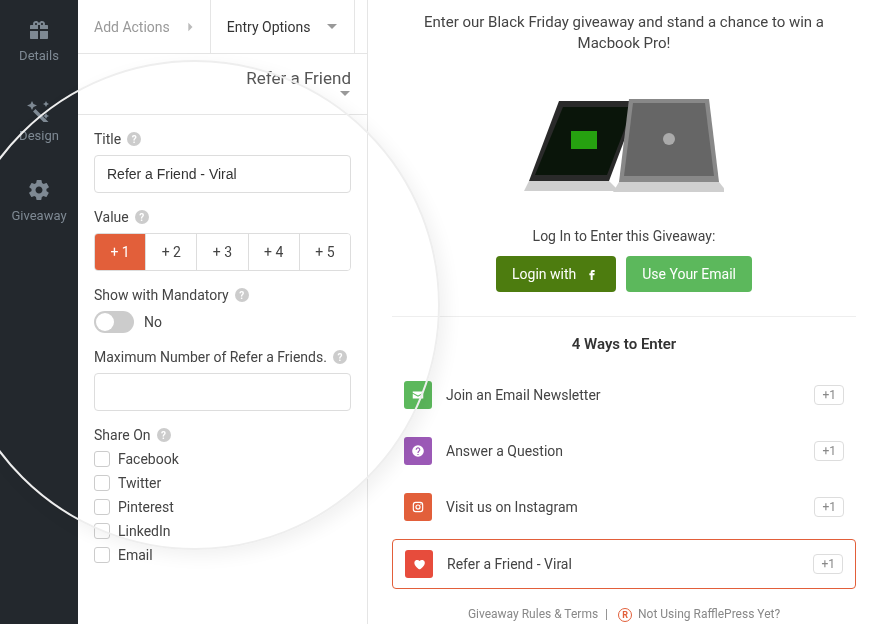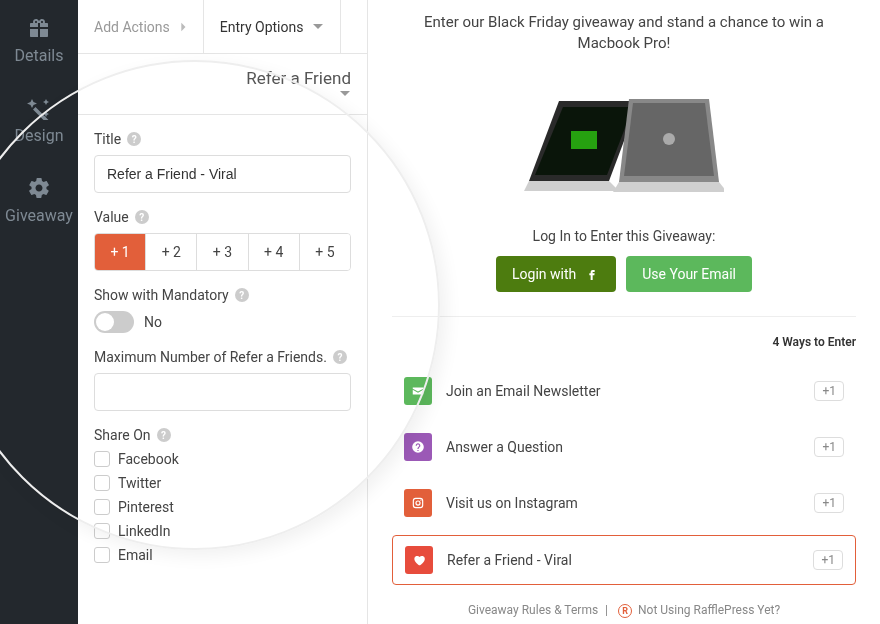--- a/index.html
+++ b/index.html
@@ -4,26 +4,26 @@
   <style>
     * { margin: 0; padding: 0; box-sizing: border-box; }
     body { font-family: -apple-system, BlinkMacSystemFont, "Segoe UI", Roboto, Helvetica, Arial, sans-serif; background: #fff; width: 880px; height: 624px; overflow: hidden; }
     .app { display: flex; width: 100%; height: 100%; }
 
     
     .sidebar { width: 78px; background: #23282d; display: flex; flex-direction: column; }
     .sidebar-item { display: flex; flex-direction: column; align-items: center; justify-content: center; height: 80px; cursor: pointer; color: #7e8993; }
     .sidebar-item.active { background: #000; color: #fff; }
     .sidebar-item .icon { width: 24px; height: 24px; fill: currentColor; margin-bottom: 6px; }
-    .sidebar-item .label { font-size: 16px; }
+    .sidebar-item .label { font-size: 13px; }
 
     
     .middle { width: 290px; border-right: 1px solid #e5e5e5; display: flex; flex-direction: column; background: #fff; }
     .tabs { display: flex; border-bottom: 1px solid #e5e5e5; height: 54px; align-items: stretch; }
-    .tab { display: flex; align-items: center; justify-content: center; padding: 0 16px; font-size: 14px; color: #999; cursor: pointer; gap: 9px; }
+    .tab { display: flex; align-items: center; justify-content: center; padding: 0 16px; font-size: 14px; color: #999; cursor: pointer; gap: 16px; }
     .tab.active { color: #333; background: #fff; border-left: 1px solid #e5e5e5; border-right: 1px solid #e5e5e5; }
     .accordion-header { display: flex; align-items: flex-end; justify-content: space-between; padding: 14px 16px; border-bottom: 1px solid #e5e5e5; font-size: 17px; color: #555; cursor: pointer; flex-direction: column; }
     .chevron-down { width: 12px; height: 12px; fill: #999; }
 
     .form-area { padding: 16px; overflow-y: auto; flex: 1; }
     .form-row { margin-bottom: 16px; }
     .form-label { font-size: 14px; color: #444; display: flex; align-items: center; gap: 6px; margin-bottom: 8px; }
     .help-icon { width: 14px; height: 14px; border-radius: 50%; background: #ccc; color: #fff; display: inline-flex; align-items: center; justify-content: center; font-size: 10px; font-weight: bold; }
     .text-input { width: 100%; border: 1px solid #ddd; border-radius: 4px; padding: 10px 12px; font-size: 14px; color: #333; }
     .value-btns { display: flex; border: 1px solid #ddd; border-radius: 4px; overflow: hidden; }
@@ -41,21 +41,21 @@
     
     .preview { flex: 1; background: #fff; padding: 0 24px; display: flex; flex-direction: column; }
     .preview-headline { text-align: center; font-size: 15px; color: #444; padding: 12px 28px 0; line-height: 1.4; }
     .product-img { display: flex; justify-content: center; padding: 22px 0; }
     .product-svg { width: 200px; height: 130px; }
     .login-text { text-align: center; font-size: 14px; color: #444; margin-bottom: 12px; }
     .login-btns { display: flex; justify-content: center; gap: 10px; padding-bottom: 24px; border-bottom: 1px solid #eee; }
     .btn { padding: 10px 16px; border-radius: 4px; font-size: 14px; color: #fff; cursor: pointer; display: inline-flex; align-items: center; gap: 8px; }
     .btn-fb { background: #4d7c0f; }
     .btn-email { background: #5cb85c; }
-    .ways-title { text-align: right; font-size: 12px; font-weight: 600; color: #333; padding: 18px 0; }
+    .ways-title { text-align: center; font-size: 15px; font-weight: 600; color: #333; padding: 18px 0; }
     .entry-list { display: flex; flex-direction: column; gap: 8px; }
     .entry-row { display: flex; align-items: center; padding: 10px 12px; border-radius: 4px; position: relative; cursor: pointer; }
     .entry-row.highlighted { border: 1.5px solid #e25f3a; }
     .entry-icon-box { width: 28px; height: 28px; border-radius: 3px; display: flex; align-items: center; justify-content: center; margin-right: 14px; }
     .entry-icon-box svg { width: 14px; height: 14px; fill: #fff; }
     .entry-text { flex: 1; font-size: 14px; color: #444; }
     .entry-badge { border: 1px solid #ddd; border-radius: 4px; padding: 2px 7px; font-size: 12px; color: #888; }
     .footer-links { text-align: center; font-size: 12px; color: #888; padding: 18px 0 10px; }
     .footer-links a { color: #888; text-decoration: none; }
     .footer-sep { margin: 0 4px; }

